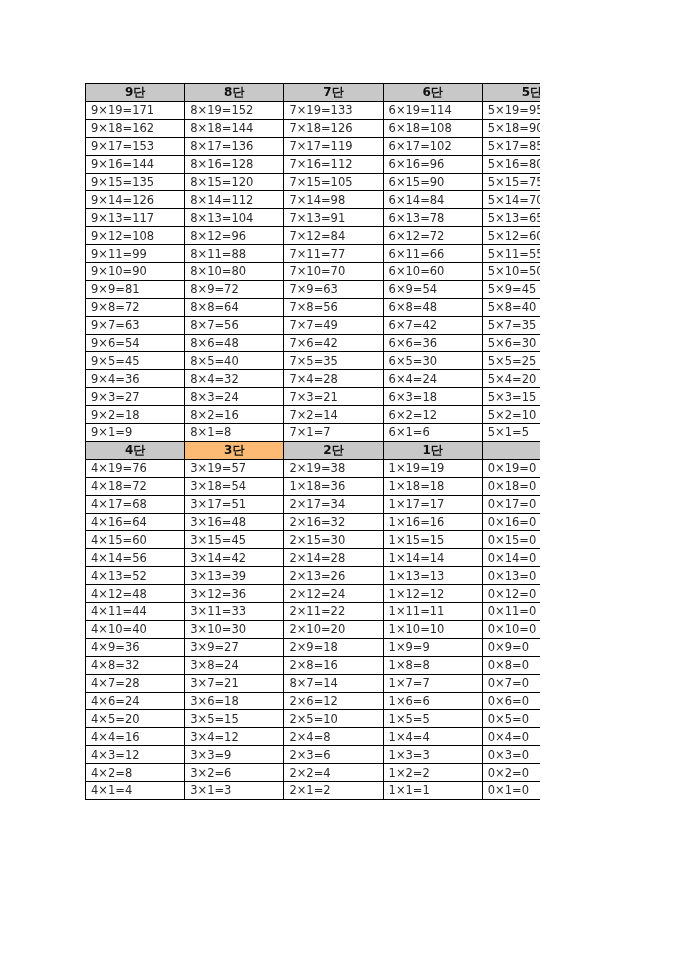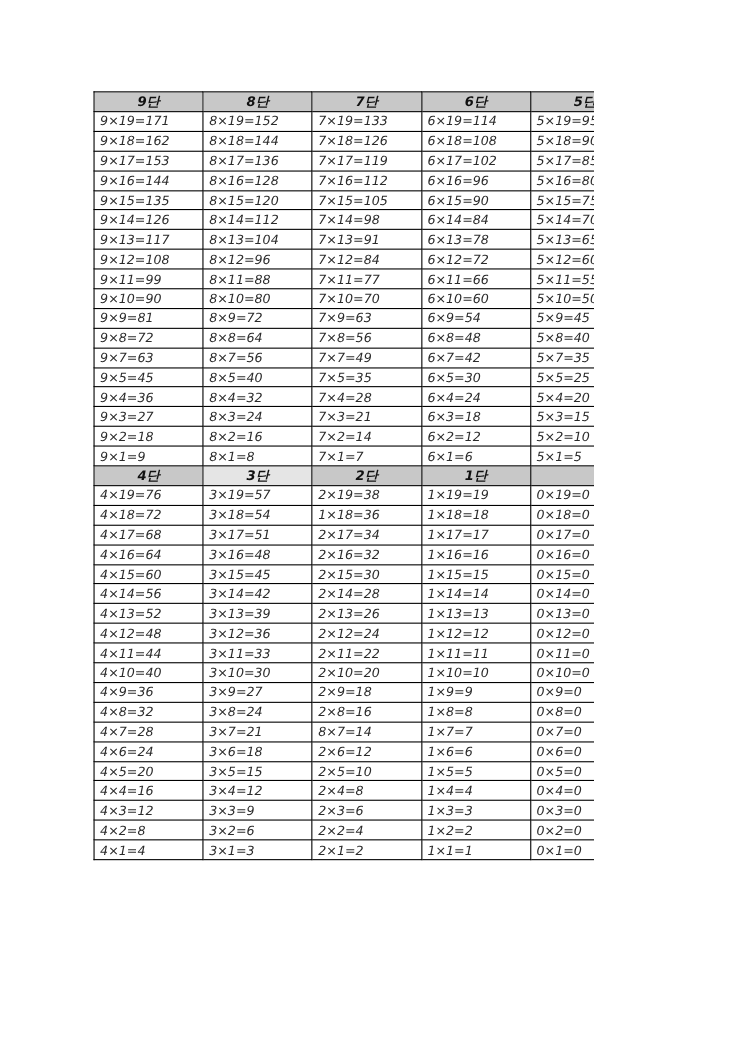--- a/index.html
+++ b/index.html
@@ -8,21 +8,20 @@
     height: 962px;
     background: #ffffff;
     font-family: "DejaVu Sans", "Liberation Sans", sans-serif;
   }
   .page {
     position: relative;
     width: 540px;
     height: 962px;
     background: #ffffff;
     overflow: hidden;
-    font-style: italic;
   }
   table.mult {
     position: absolute;
     left: 85px;
     top: 83px;
     width: 497px;
     border-collapse: collapse;
     table-layout: fixed;
   }
   .mult th, .mult td {
@@ -147,20 +146,27 @@
           <td>5×8=40</td>
         </tr>
         <tr>
           <td>9×7=63</td>
           <td>8×7=56</td>
           <td>7×7=49</td>
           <td>6×7=42</td>
           <td>5×7=35</td>
         </tr>
         <tr>
+          <td>9×6=54</td>
+          <td>8×6=48</td>
+          <td>7×6=42</td>
+          <td>6×6=36</td>
+          <td>5×6=30</td>
+        </tr>
+        <tr>
           <td>9×5=45</td>
           <td>8×5=40</td>
           <td>7×5=35</td>
           <td>6×5=30</td>
           <td>5×5=25</td>
         </tr>
         <tr>
           <td>9×4=36</td>
           <td>8×4=32</td>
           <td>7×4=28</td>
@@ -183,21 +189,21 @@
         </tr>
         <tr>
           <td>9×1=9</td>
           <td>8×1=8</td>
           <td>7×1=7</td>
           <td>6×1=6</td>
           <td>5×1=5</td>
         </tr>
         <tr>
           <th style="background: rgb(200, 200, 200); margin-top: 28px;">4단</th>
-          <th style="background: #e5e5e5;">3단</th>
+          <th style="background: #fdba74;">3단</th>
           <th style="background: rgb(200, 200, 200);">2단</th>
           <th style="background: rgb(200, 200, 200);">1단</th>
           <th style="background: rgb(200, 200, 200); padding-left: 48px;">0단</th>
         </tr>
         <tr>
           <td>4×19=76</td>
           <td>3×19=57</td>
           <td>2×19=38</td>
           <td>1×19=19</td>
           <td>0×19=0</td>

